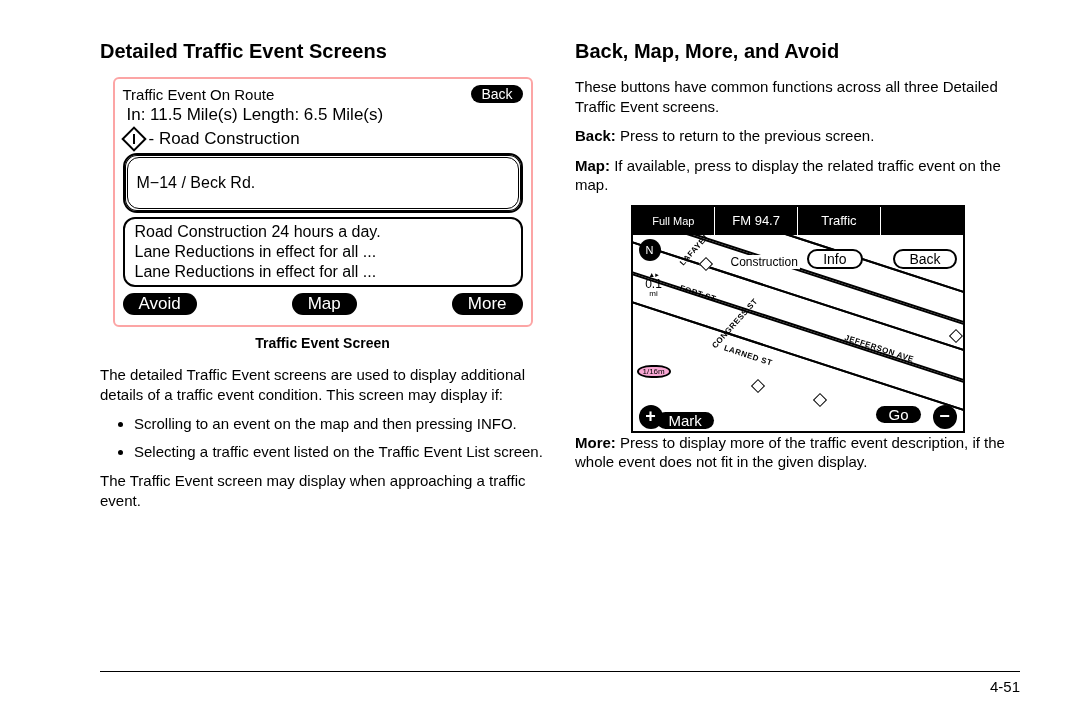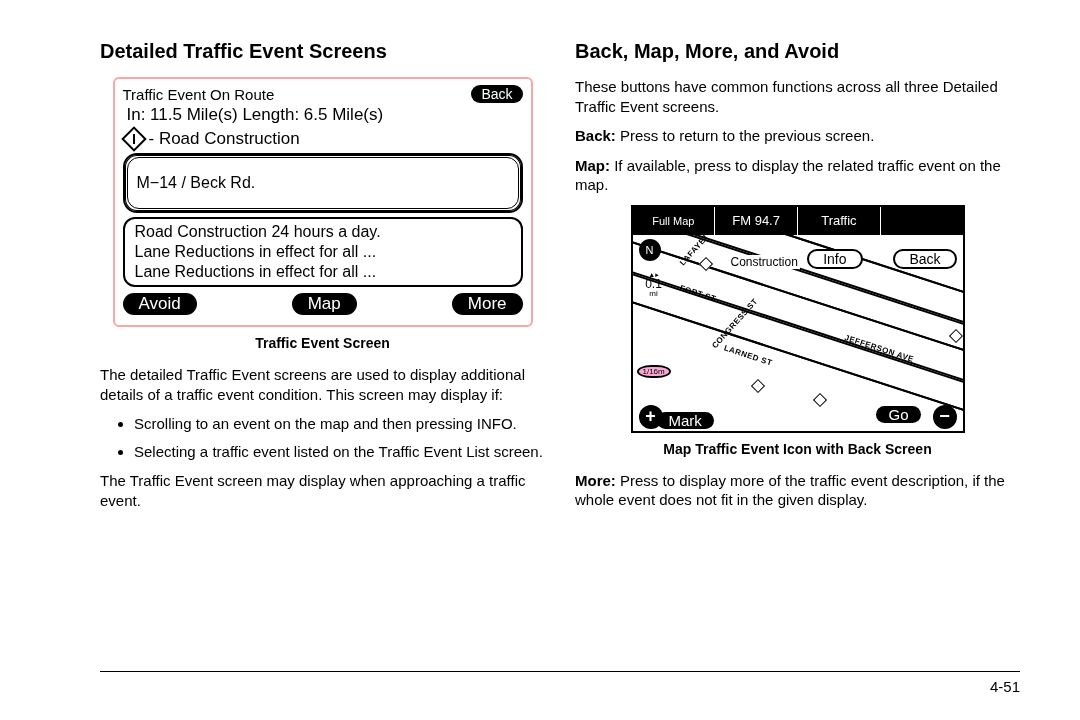--- a/index.html
+++ b/index.html
@@ -362,21 +362,20 @@
 
           <span class="mscale-oval" style="left:4px;top:130px;">1/16m</span>
 
           <span class="map-circle" style="left:6px;bottom:6px;">+</span>
           <span class="map-btn-black" style="left:24px;bottom:6px;">Mark</span>
           <span class="map-btn-black" style="right:42px;bottom:12px;">Go</span>
           <span class="map-circle" style="right:6px;bottom:6px;">−</span>
         </div>
       </div>
 
-      <div class="fig-caption">Map Traffic Event Icon with Back Screen</div>
 
       <p class="term-line">
         <span class="term">More:</span><span> Press to display more of the traffic event description, if the whole event does not fit in the given display.</span>
       </p>
     </div>
   </div>
 
   <div class="page-footer">4-51</div>
 </div>
 

